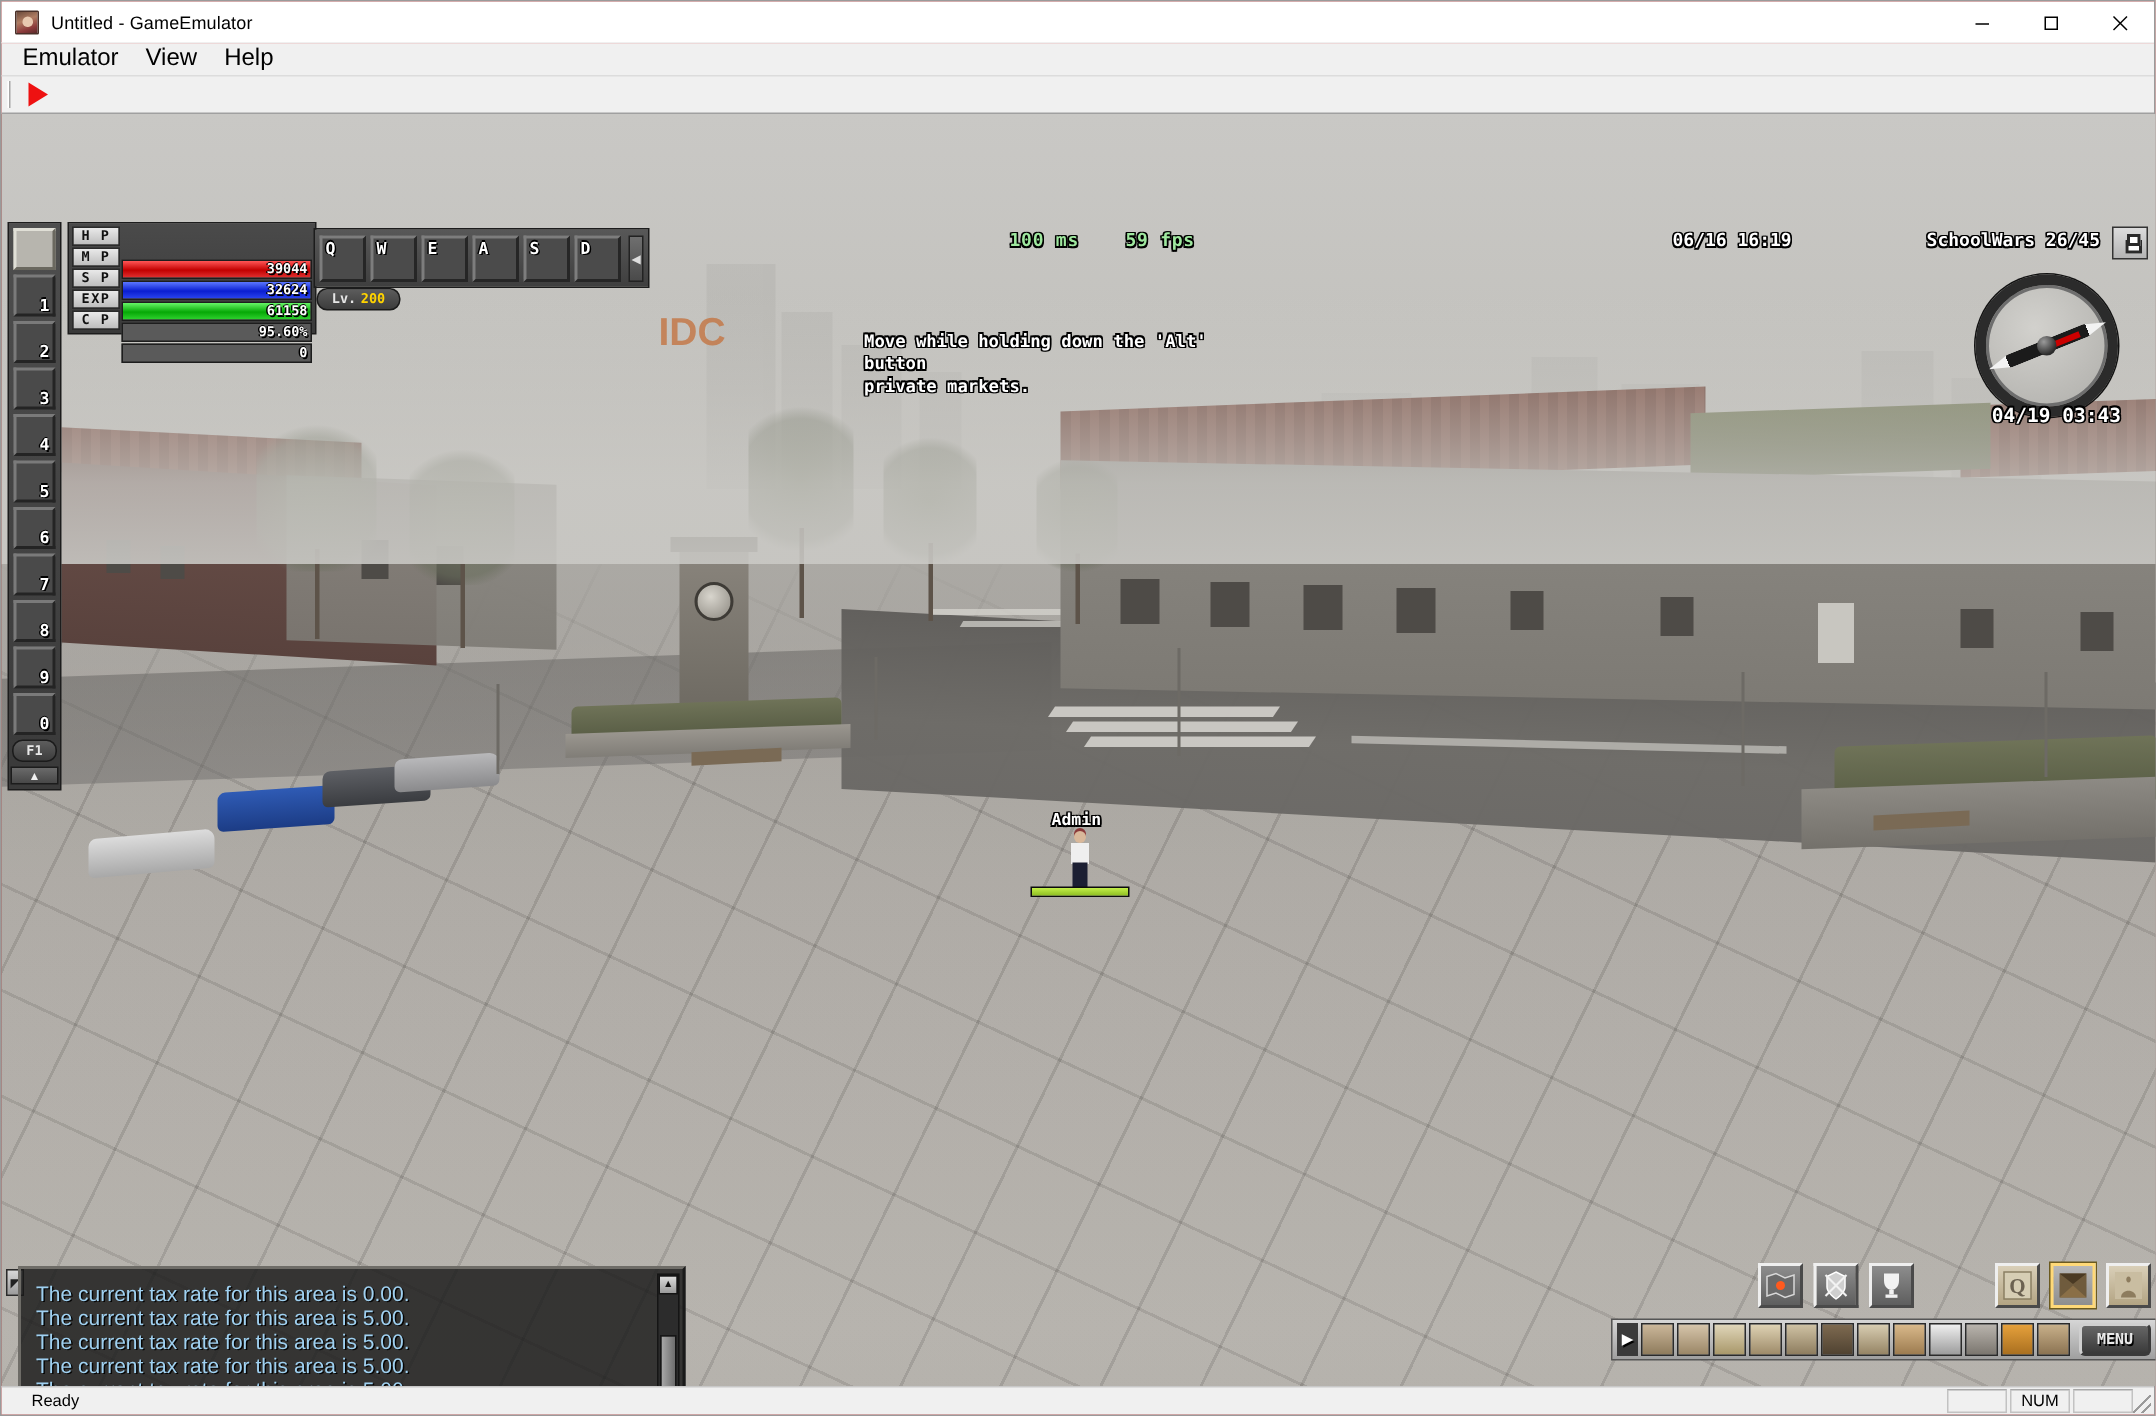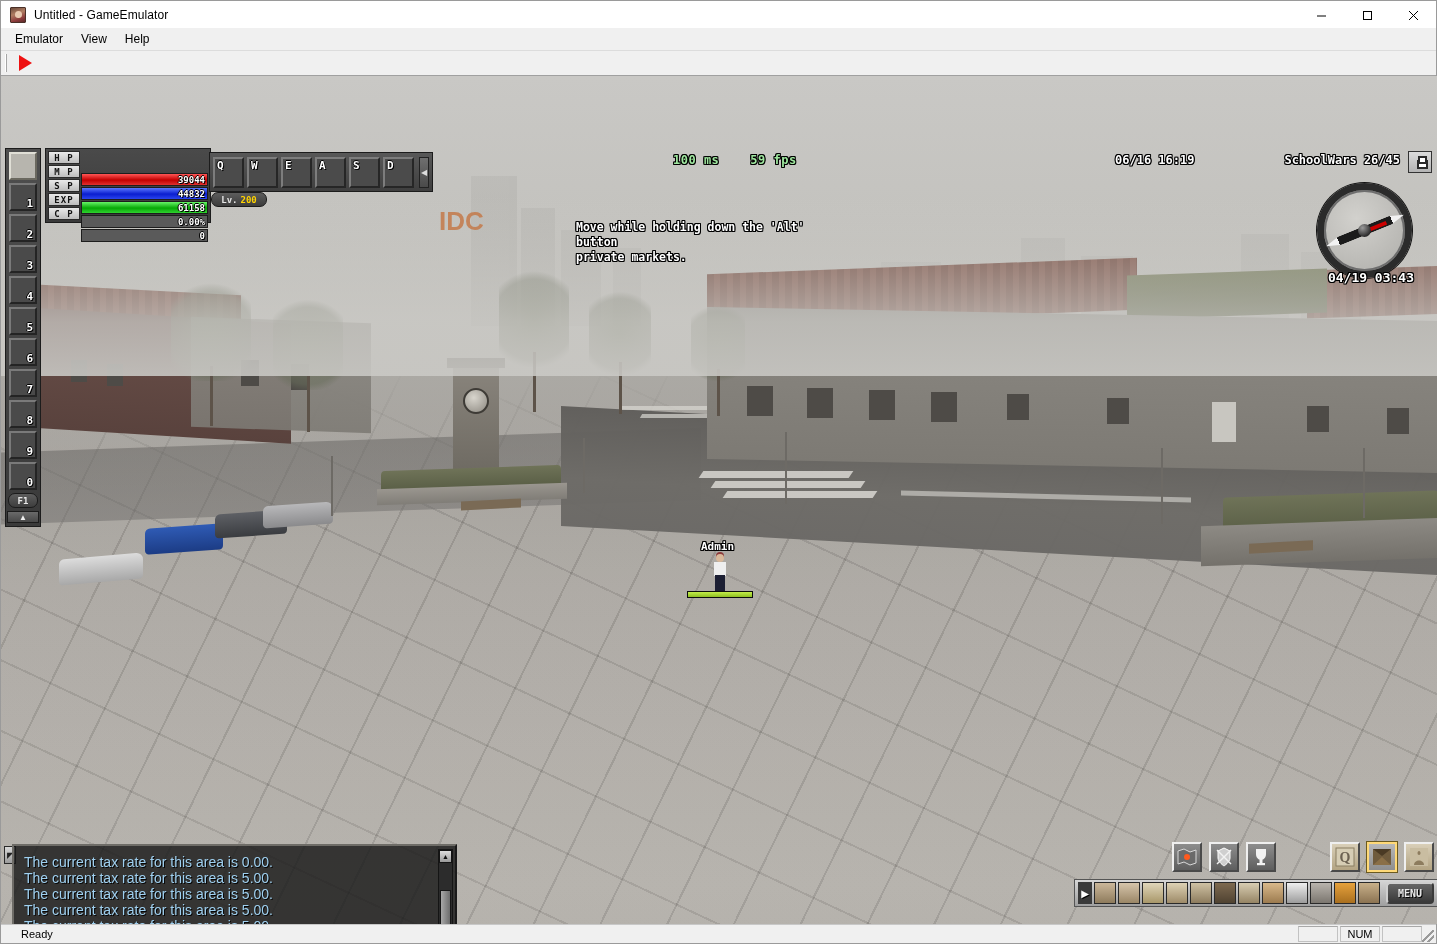--- a/index.html
+++ b/index.html
@@ -37,21 +37,21 @@
     font-size: 12px; color: #000; background: transparent; border: none; cursor: default;
   }
   .win-btn svg { display: block; }
 
   
   .menubar {
     height: 21px; min-height: 21px; background: #f0f0f0;
     display: flex; align-items: center; padding-left: 5px;
   }
   .menu-item {
-    font-size: 12px; color: #000; padding: 2px 9px 3px 9px; cursor: default;
+    font-size: 16px; color: #000; padding: 2px 9px 3px 9px; cursor: default;
   }
 
   
   .toolbar {
     height: 26px; min-height: 26px; background: #f0f0f0;
     border-top: 1px solid #dcdcdc; border-bottom: 1px solid #a0a0a0;
     display: flex; align-items: center; padding-left: 2px;
   }
   .tb-grip { width: 6px; height: 20px; margin-right: 2px; position: relative; }
   .tb-grip::before{
@@ -559,35 +559,35 @@
           <div class="statlabel">H P</div>
           <div class="statbar">
             <div class="statfill fill-hp" style="width:100%"></div>
             <div class="statval">39044</div>
           </div>
         </div>
         <div class="statrow">
           <div class="statlabel">M P</div>
           <div class="statbar">
             <div class="statfill fill-mp" style="width:100%"></div>
-            <div class="statval">44832</div>
+            <div class="statval">32624</div>
           </div>
         </div>
         <div class="statrow">
           <div class="statlabel">S P</div>
           <div class="statbar">
             <div class="statfill fill-sp" style="width:100%"></div>
             <div class="statval">61158</div>
           </div>
         </div>
         <div class="statrow">
           <div class="statlabel">EXP</div>
           <div class="statbar">
             <div class="statfill fill-grey" style="width:0%"></div>
-            <div class="statval">0.00%</div>
+            <div class="statval">95.60%</div>
           </div>
         </div>
         <div class="statrow">
           <div class="statlabel">C P</div>
           <div class="statbar">
             <div class="statfill fill-grey" style="width:0%"></div>
             <div class="statval">0</div>
           </div>
         </div>
       </div>

